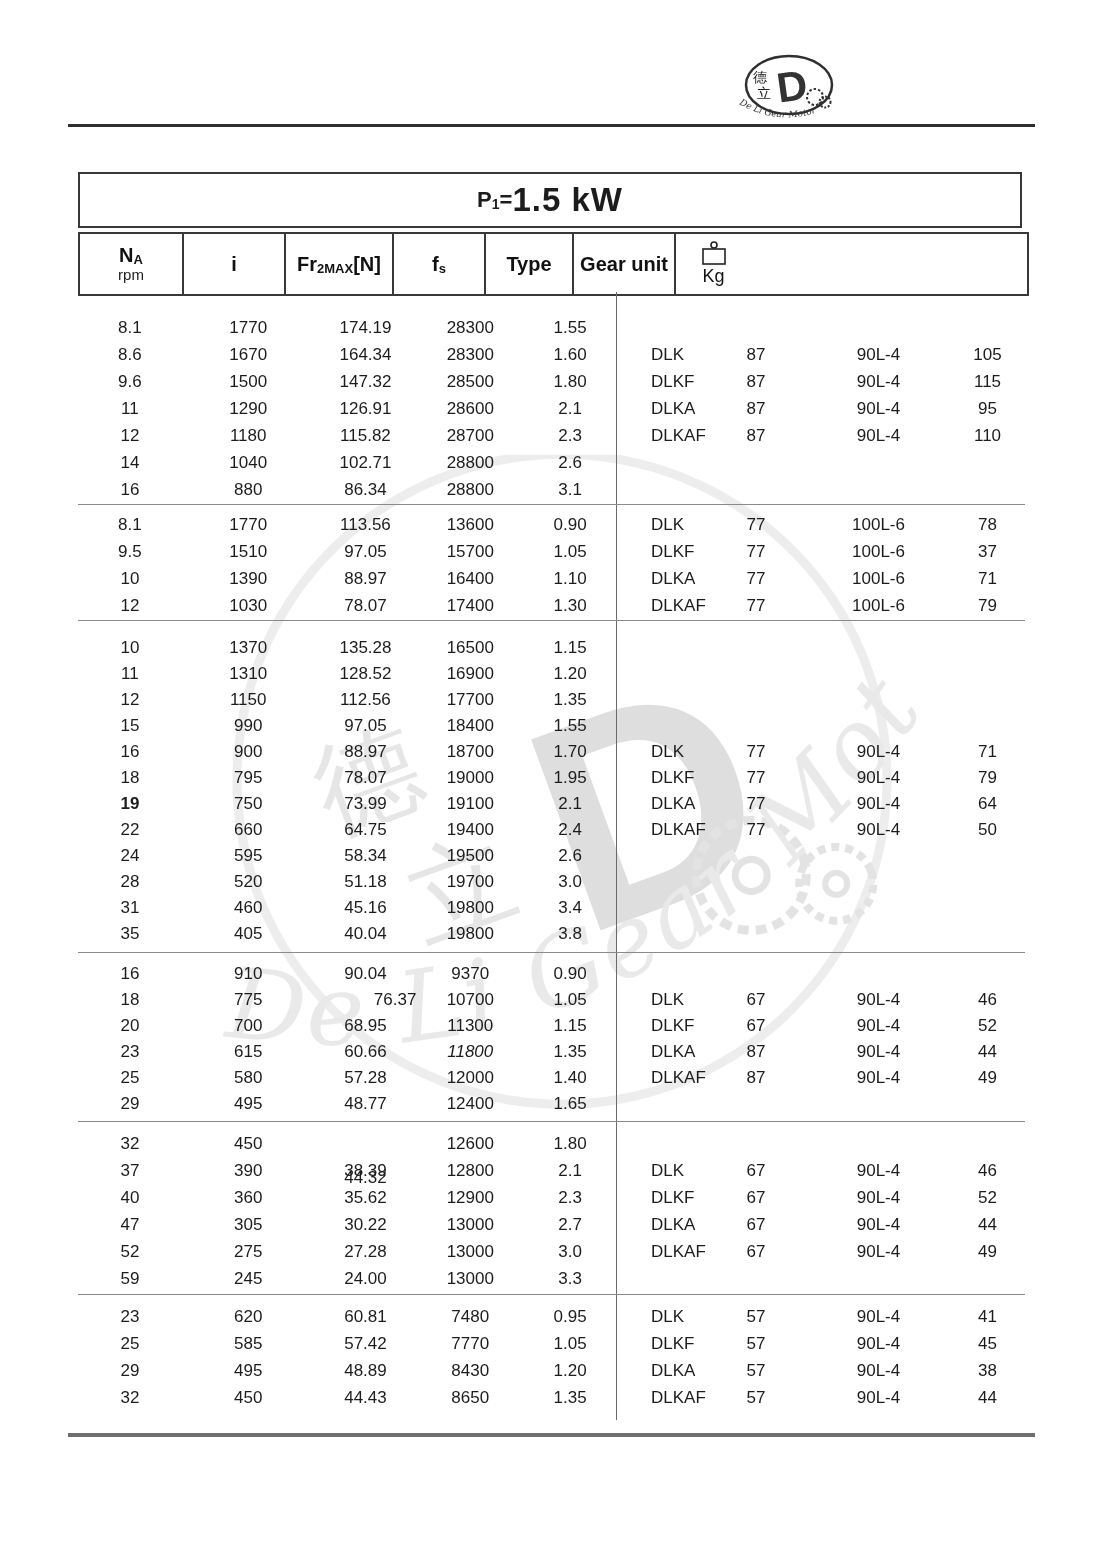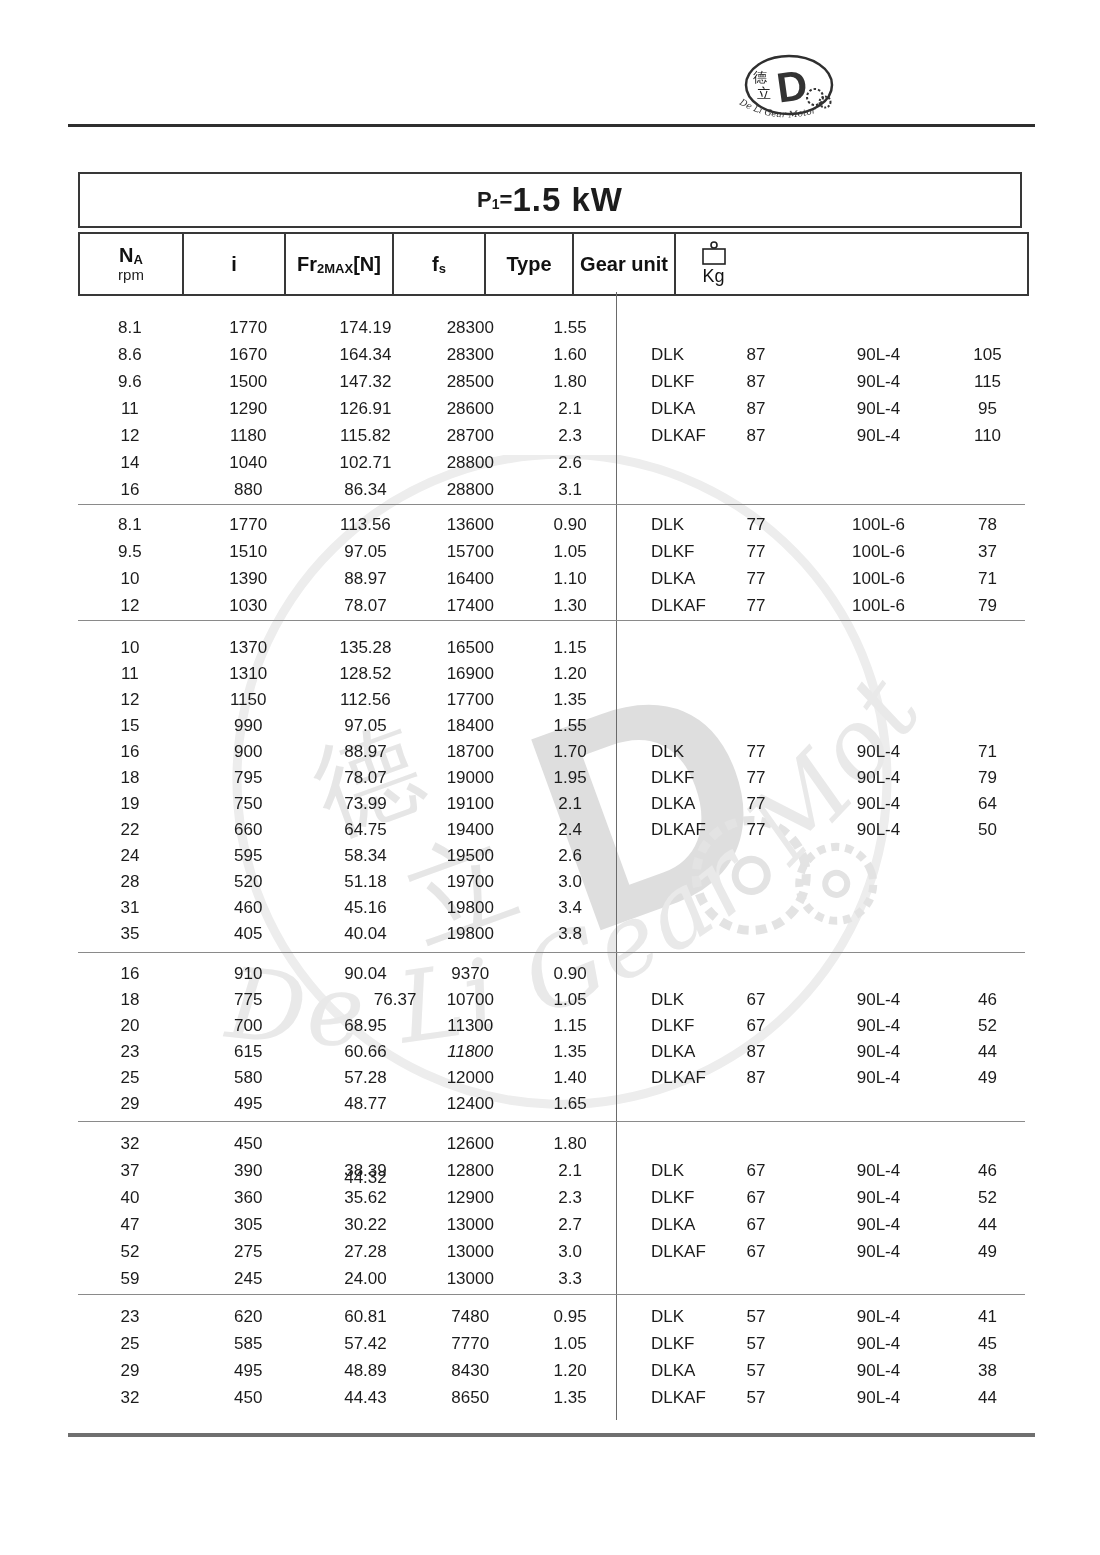--- a/index.html
+++ b/index.html
@@ -322,21 +322,21 @@
             <div class="cell" style="width: 92px;">1.70</div>
           </div>
           <div class="row" style="line-height: 26px; height: 26px;">
             <div class="cell" style="width: 104px;">18</div>
             <div class="cell" style="width: 133px;">795</div>
             <div class="cell" style="width: 102px;">78.07</div>
             <div class="cell" style="width: 108px;">19000</div>
             <div class="cell" style="width: 92px;">1.95</div>
           </div>
           <div class="row" style="line-height: 26px; height: 26px;">
-            <div class="cell" style="width: 104px;">19</div>
+            <div class="cell" style="width: 104px; font-weight: bold;">19</div>
             <div class="cell" style="width: 133px;">750</div>
             <div class="cell" style="width: 102px;">73.99</div>
             <div class="cell" style="width: 108px;">19100</div>
             <div class="cell" style="width: 92px;">2.1</div>
           </div>
           <div class="row" style="line-height: 26px; height: 26px;">
             <div class="cell" style="width: 104px;">22</div>
             <div class="cell" style="width: 133px;">660</div>
             <div class="cell" style="width: 102px;">64.75</div>
             <div class="cell" style="width: 108px;">19400</div>

